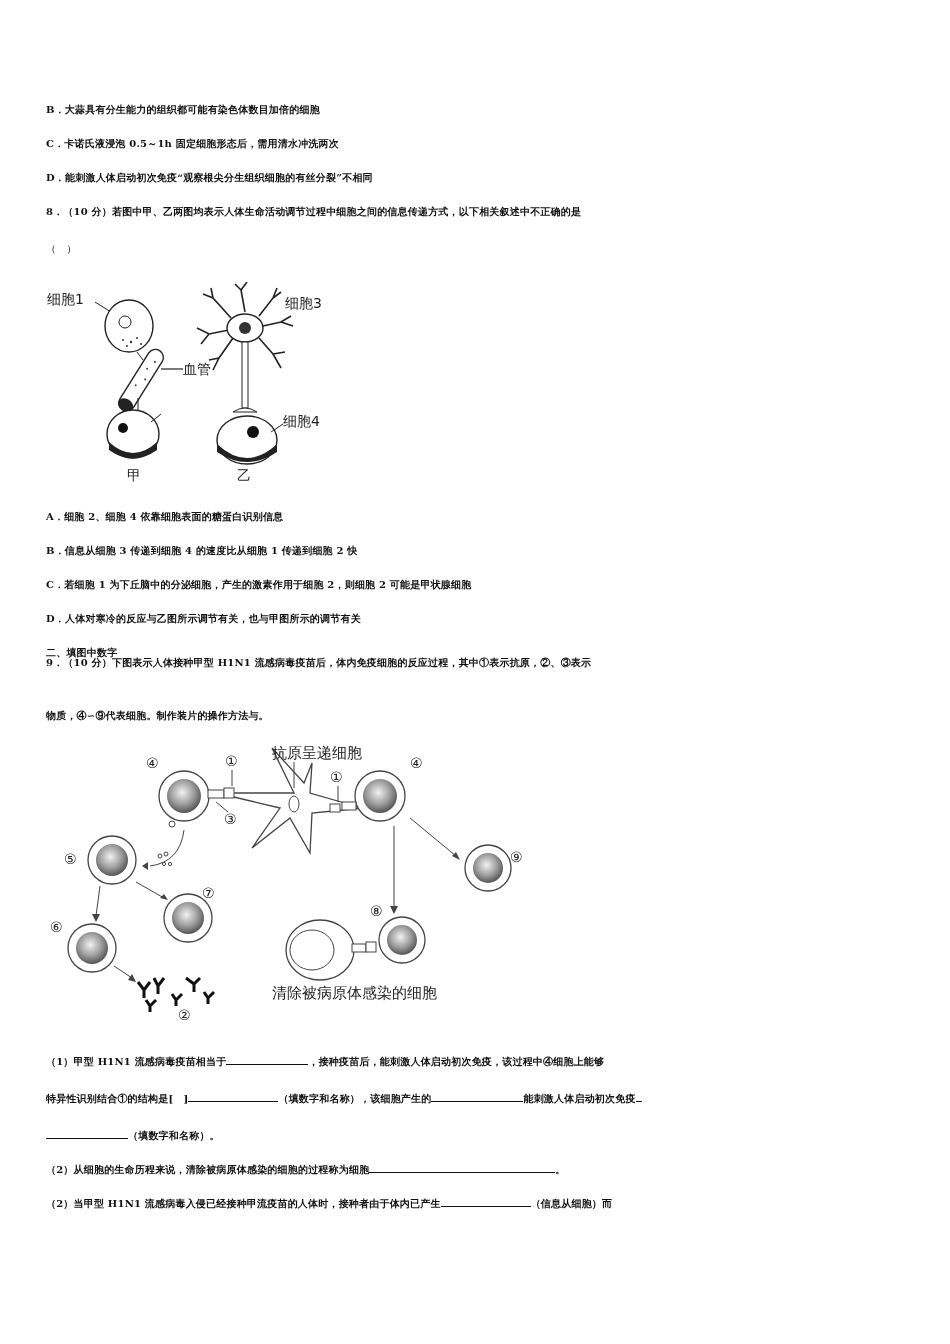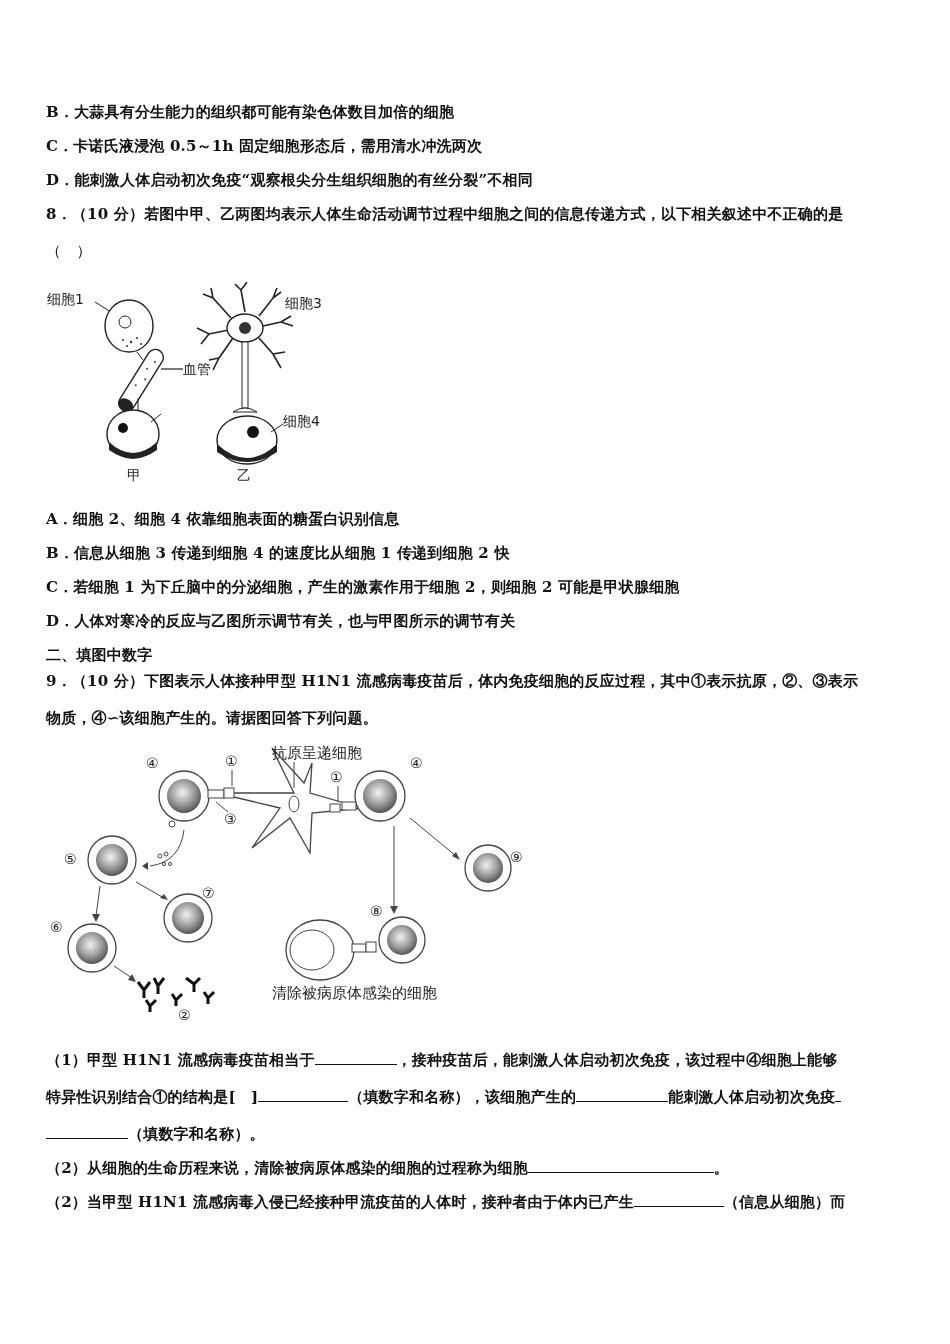--- a/index.html
+++ b/index.html
@@ -1,18 +1,18 @@
 <!DOCTYPE html>
 <html><head>
 <meta charset="utf-8">
 <style>
   html, body { margin:0; padding:0; background:#ffffff; }
   body { width:950px; height:1344px; position:relative; overflow:hidden;
          font-family:"DejaVu Serif","Liberation Serif",serif; color:#111; }
-  .line { position:absolute; left:46px; font-size:15px; font-weight:bold; white-space:nowrap; letter-spacing:0.2px; }
+  .line { position:absolute; left:46px; font-size:10px; font-weight:bold; white-space:nowrap; letter-spacing:0.2px; }
   .line .num { font-weight:bold; }
   .blank { display:inline-block; border-bottom:1.4px solid #111; height:14px; vertical-align:baseline; }
   .fig { position:absolute; }
   .fig text { font-family:"DejaVu Sans","Liberation Sans",sans-serif; fill:#222; }
 </style>
 </head>
 <body>
 
 <div class="line" style="top:103px">B．大蒜具有分生能力的组织都可能有染色体数目加倍的细胞</div>
 <div class="line" style="top:137px">C．卡诺氏液浸泡 0.5～1h 固定细胞形态后，需用清水冲洗两次</div>
@@ -81,24 +81,24 @@
   <text x="192" y="198" font-size="14">乙</text>
 </svg>
 
 <div class="line" style="top:510px">A．细胞 2、细胞 4 依靠细胞表面的糖蛋白识别信息</div>
 <div class="line" style="top:544px">B．信息从细胞 3 传递到细胞 4 的速度比从细胞 1 传递到细胞 2 快</div>
 <div class="line" style="top:578px">C．若细胞 1 为下丘脑中的分泌细胞，产生的激素作用于细胞 2，则细胞 2 可能是甲状腺细胞</div>
 <div class="line" style="top:612px">D．人体对寒冷的反应与乙图所示调节有关，也与甲图所示的调节有关</div>
 
 <div class="line" style="top:646px">二、填图中数字</div>
 
-<div class="line" style="top:672px">
+<div class="line" style="top:656px">
   <span class="num">9．（10 分）</span><span>下图表示人体接种甲型 H1N1 流感病毒疫苗后，体内免疫细胞的反应过程，其中①表示抗原，②、③表示</span>
 </div>
-<div class="line" style="top:709px">物质，④∽该细胞产生的。请据图回答下列问题。</div>
+<div class="line" style="top:709px">物质，④∽⑨代表细胞。制作装片的操作方法与。</div>
 
 <svg class="fig" style="left:42px; top:738px" width="500" height="290" viewBox="0 0 500 290">
   <defs>
     <radialGradient id="nuc" cx="45%" cy="40%" r="60%">
       <stop offset="0%" stop-color="#f2f2f2"></stop>
       <stop offset="60%" stop-color="#9a9a9a"></stop>
       <stop offset="100%" stop-color="#555"></stop>
     </radialGradient>
   </defs>
   <g font-size="14">

